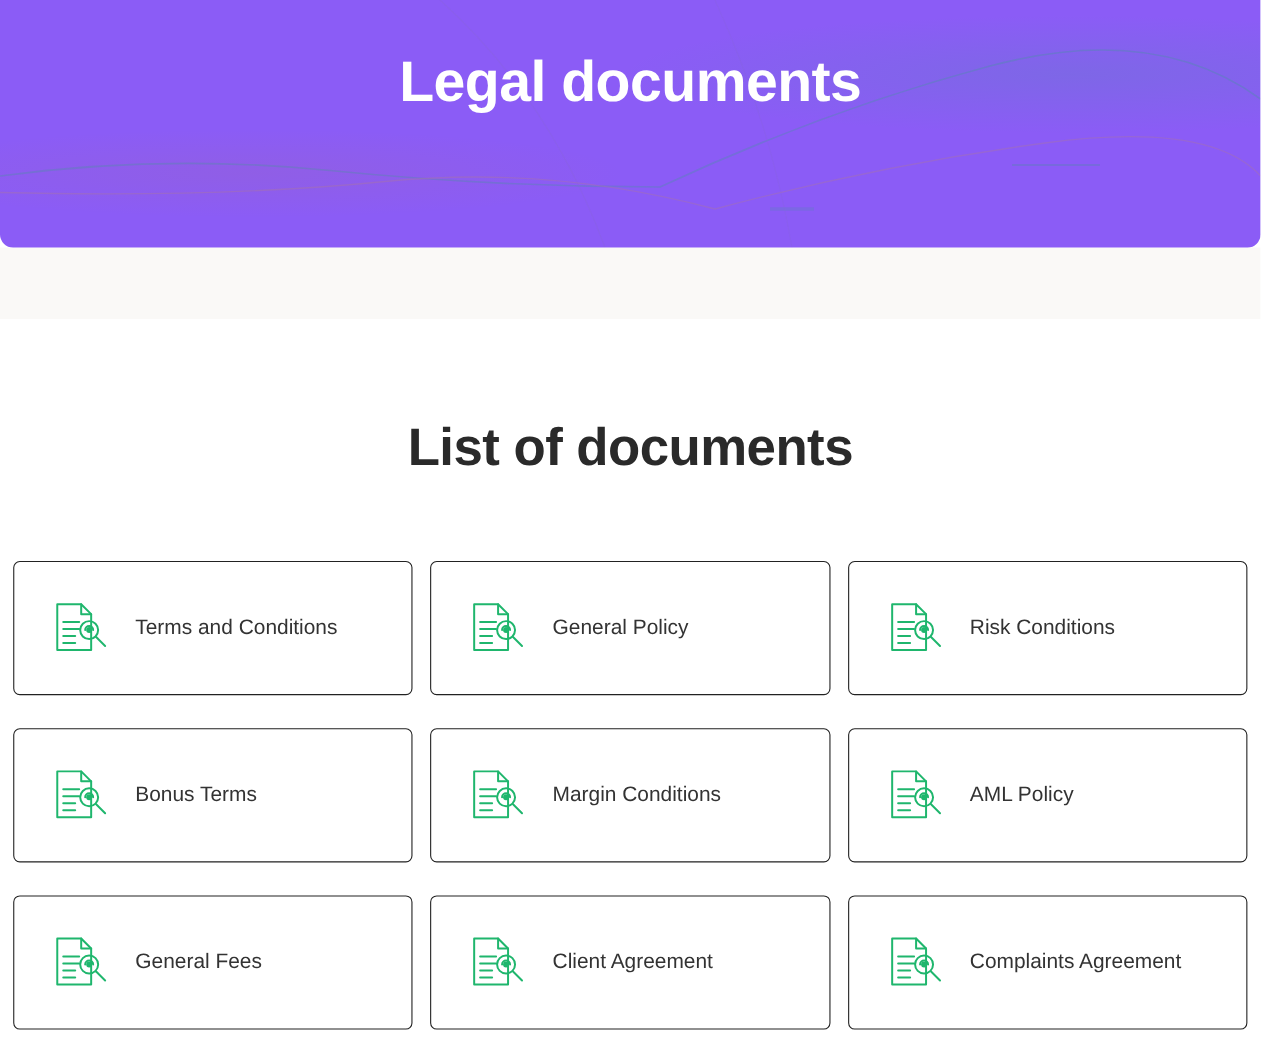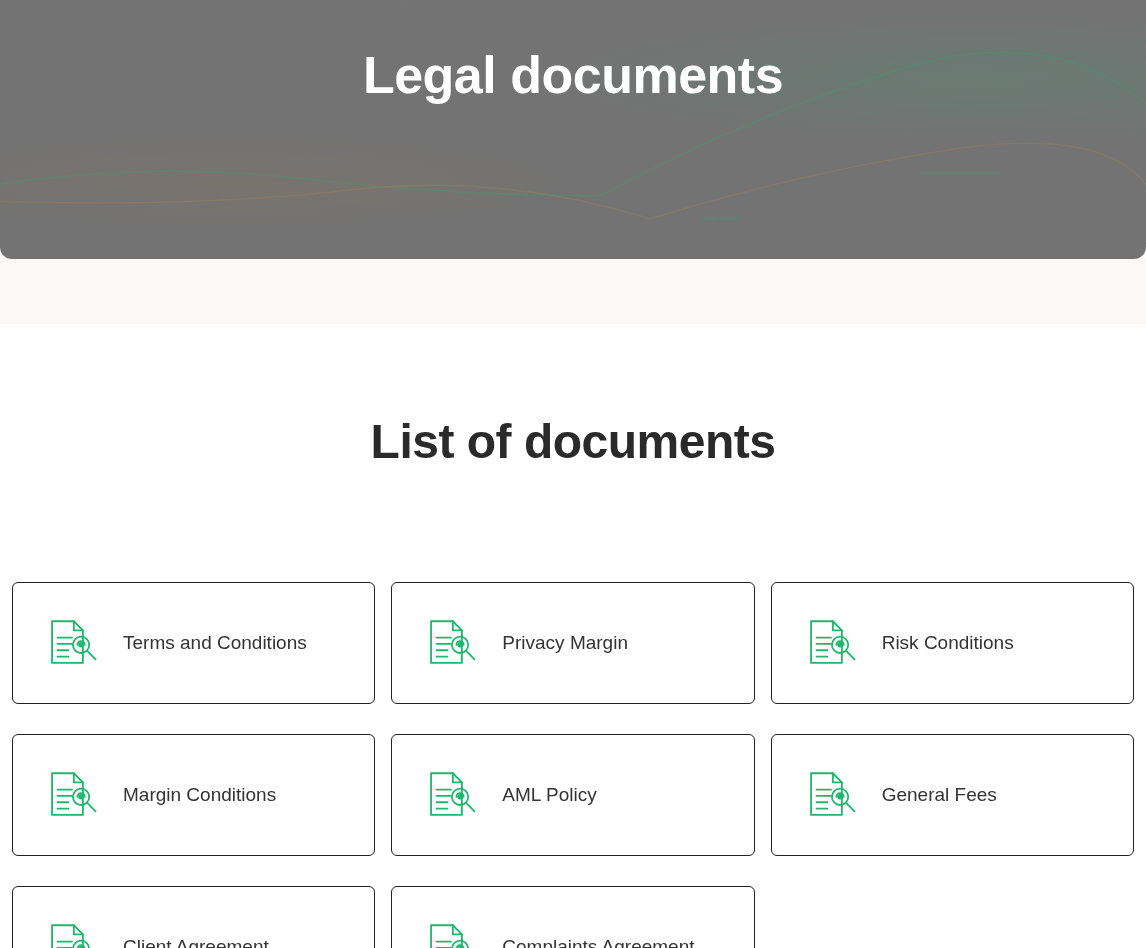--- a/index.html
+++ b/index.html
@@ -6,22 +6,22 @@
       margin: 0;
       padding: 0;
       box-sizing: border-box;
     }
     body {
       font-family: 'Segoe UI', Arial, sans-serif;
       background: #fff;
       width: 1146px;
     }
     .hero {
-      background: #737373;
-      height: 259px;
+      background: #8b5cf6;
+      height: 225px;
       border-radius: 0 0 12px 12px;
       position: relative;
       overflow: hidden;
       display: flex;
       align-items: flex-start;
       justify-content: center;
       padding-top: 45px;
     }
     .hero::before {
       content: "";
@@ -54,21 +54,21 @@
     }
     .content {
       padding: 90px 12px 40px 12px;
       background: #fff;
     }
     .section-title {
       text-align: center;
       font-size: 48px;
       font-weight: 600;
       color: #2a2a2a;
-      margin-bottom: 113px;
+      margin-bottom: 75px;
       letter-spacing: -0.5px;
     }
     .grid {
       display: grid;
       grid-template-columns: repeat(3, 1fr);
       gap: 30px 16px;
     }
     .card {
       border: 1.5px solid #222;
       border-radius: 6px;
@@ -136,38 +136,55 @@
       <line x1="16" y1="22" x2="32" y2="22"></line>
       <line x1="16" y1="29" x2="32" y2="29"></line>
       <line x1="16" y1="36" x2="28" y2="36"></line>
       <line x1="16" y1="43" x2="28" y2="43"></line>
       <circle cx="42" cy="30" r="9"></circle>
       <circle cx="42" cy="30" r="3" fill="#1fb66d" stroke="none"></circle>
       <path d="M 38 30 a 4 4 0 0 1 8 0" stroke-width="2"></path>
       <line x1="49" y1="37" x2="58" y2="46"></line>
     </g>
   </svg></div>
-        <div class="card-label">Privacy Margin</div>
+        <div class="card-label">General Policy</div>
       </div>
       <div class="card">
         <div class="card-icon"><svg viewBox="0 0 64 56" width="58" height="52">
     <g fill="none" stroke="#1fb66d" stroke-width="2" stroke-linecap="round" stroke-linejoin="round">
       <path d="M 10 4 H 34 L 44 14 V 50 H 10 Z"></path>
       <path d="M 34 4 V 14 H 44"></path>
       <line x1="16" y1="22" x2="32" y2="22"></line>
       <line x1="16" y1="29" x2="32" y2="29"></line>
       <line x1="16" y1="36" x2="28" y2="36"></line>
       <line x1="16" y1="43" x2="28" y2="43"></line>
       <circle cx="42" cy="30" r="9"></circle>
       <circle cx="42" cy="30" r="3" fill="#1fb66d" stroke="none"></circle>
       <path d="M 38 30 a 4 4 0 0 1 8 0" stroke-width="2"></path>
       <line x1="49" y1="37" x2="58" y2="46"></line>
     </g>
   </svg></div>
         <div class="card-label">Risk Conditions</div>
+      </div>
+      <div class="card">
+        <div class="card-icon"><svg viewBox="0 0 64 56" width="58" height="52">
+    <g fill="none" stroke="#1fb66d" stroke-width="2" stroke-linecap="round" stroke-linejoin="round">
+      <path d="M 10 4 H 34 L 44 14 V 50 H 10 Z"></path>
+      <path d="M 34 4 V 14 H 44"></path>
+      <line x1="16" y1="22" x2="32" y2="22"></line>
+      <line x1="16" y1="29" x2="32" y2="29"></line>
+      <line x1="16" y1="36" x2="28" y2="36"></line>
+      <line x1="16" y1="43" x2="28" y2="43"></line>
+      <circle cx="42" cy="30" r="9"></circle>
+      <circle cx="42" cy="30" r="3" fill="#1fb66d" stroke="none"></circle>
+      <path d="M 38 30 a 4 4 0 0 1 8 0" stroke-width="2"></path>
+      <line x1="49" y1="37" x2="58" y2="46"></line>
+    </g>
+  </svg></div>
+        <div class="card-label">Bonus Terms</div>
       </div>
       <div class="card">
         <div class="card-icon"><svg viewBox="0 0 64 56" width="58" height="52">
     <g fill="none" stroke="#1fb66d" stroke-width="2" stroke-linecap="round" stroke-linejoin="round">
       <path d="M 10 4 H 34 L 44 14 V 50 H 10 Z"></path>
       <path d="M 34 4 V 14 H 44"></path>
       <line x1="16" y1="22" x2="32" y2="22"></line>
       <line x1="16" y1="29" x2="32" y2="29"></line>
       <line x1="16" y1="36" x2="28" y2="36"></line>
       <line x1="16" y1="43" x2="28" y2="43"></line>

